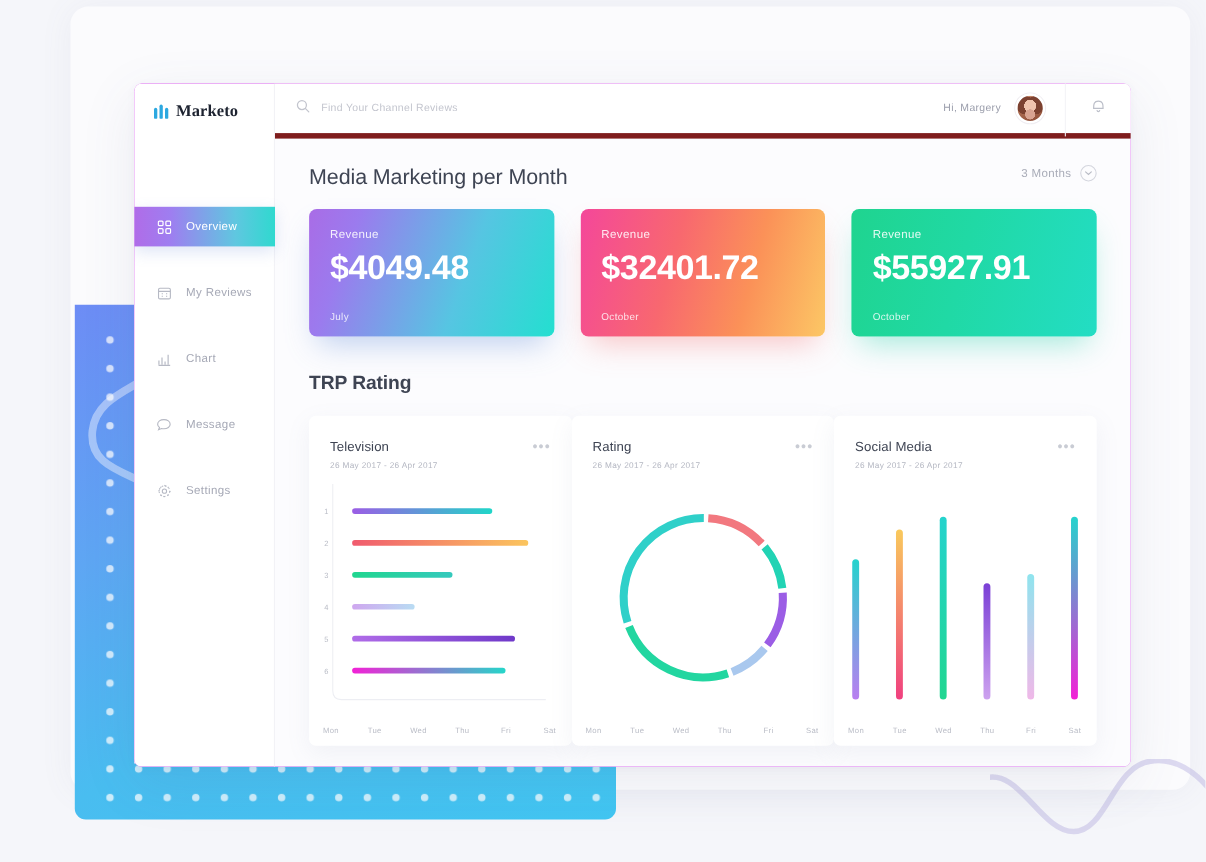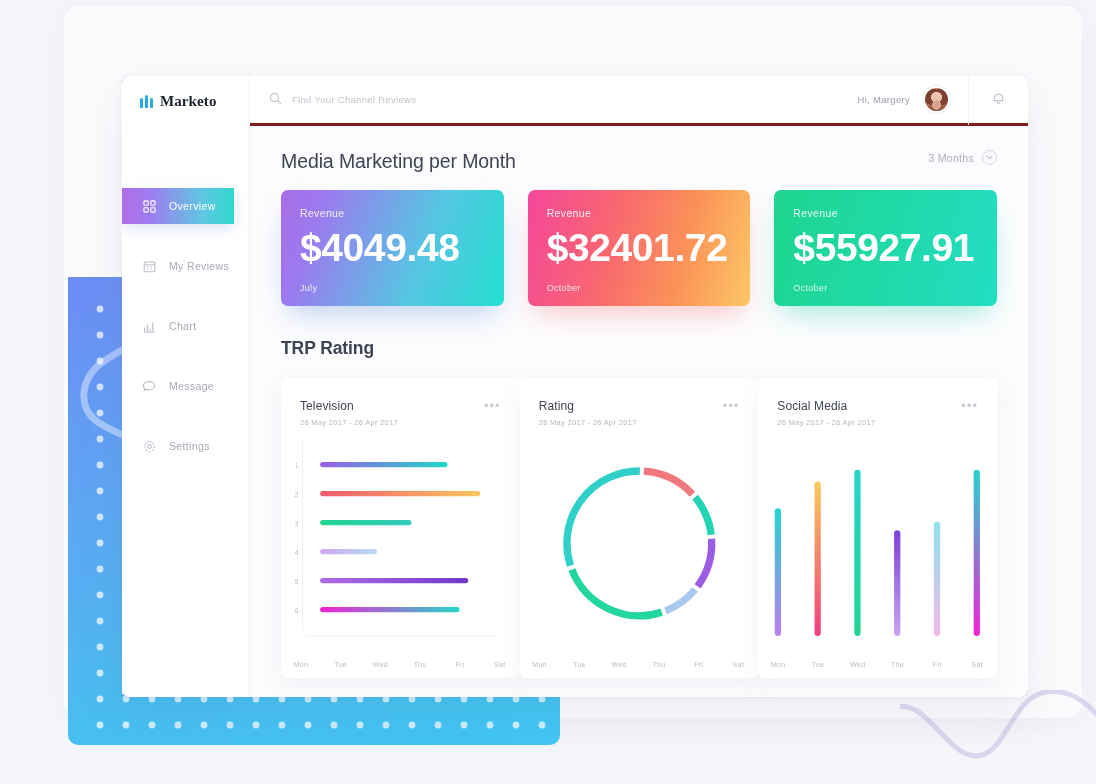--- a/index.html
+++ b/index.html
@@ -127,21 +127,21 @@
   }
   .nav-item .nav-ico {
     width: 14px; height: 14px;
     display: flex; align-items: center; justify-content: center;
     flex: 0 0 14px;
     color: #b6b9c4;
   }
   .nav-item.active {
     background: linear-gradient(90deg, #b06ce8 0%, #9e7ef0 26%, #5fc7e0 72%, #2fd9cf 100%);
     color: #ffffff;
-    width: 112px;
+    width: 128px;
     margin-bottom: 24px;
     box-shadow: 0 5px 14px rgba(110,140,220,0.22);
   }
   .nav-item.active .nav-ico { color: #ffffff; }
 
   
   .main {
     flex: 1;
     display: flex;
     flex-direction: column;
@@ -149,21 +149,21 @@
     min-width: 0;
   }
 
   
   .topbar {
     height: 50px;
     flex: 0 0 50px;
     background: #ffffff;
     display: flex;
     align-items: center;
-    border-bottom: 3px solid #7f1d1d;
+    border-bottom: 5px solid #7f1d1d;
   }
   .search-wrap {
     flex: 1;
     display: flex;
     align-items: center;
     gap: 10px;
     padding-left: 19px;
   }
   .search-input {
     border: none;
@@ -255,21 +255,21 @@
   }
   .rev-card.c0 { background: linear-gradient(110deg, #a96ce6 0%, #9b7bee 18%, #56c5e2 62%, #23dfd0 100%); box-shadow: 0 14px 26px -8px rgba(110,150,220,.45); }
   .rev-card.c1 { background: linear-gradient(105deg, #f4479a 0%, #f8686f 38%, #fb9158 68%, #fcc765 100%); box-shadow: 0 14px 26px -8px rgba(246,120,120,.42); }
   .rev-card.c2 { background: linear-gradient(105deg, #1fd48f 0%, #20d9a5 45%, #23ddc4 100%); box-shadow: 0 14px 26px -8px rgba(40,210,170,.42); }
   .rev-label {
     font-size: 10.5px;
     letter-spacing: .35px;
     color: rgba(255,255,255,.88);
   }
   .rev-value {
-    font-size: 39px;
+    font-size: 31px;
     font-weight: 700;
     letter-spacing: -.4px;
     margin-top: 7px;
     color: #ffffff;
   }
   .rev-month {
     position: absolute;
     left: 19px; bottom: 13px;
     font-size: 9px;
     letter-spacing: .3px;

